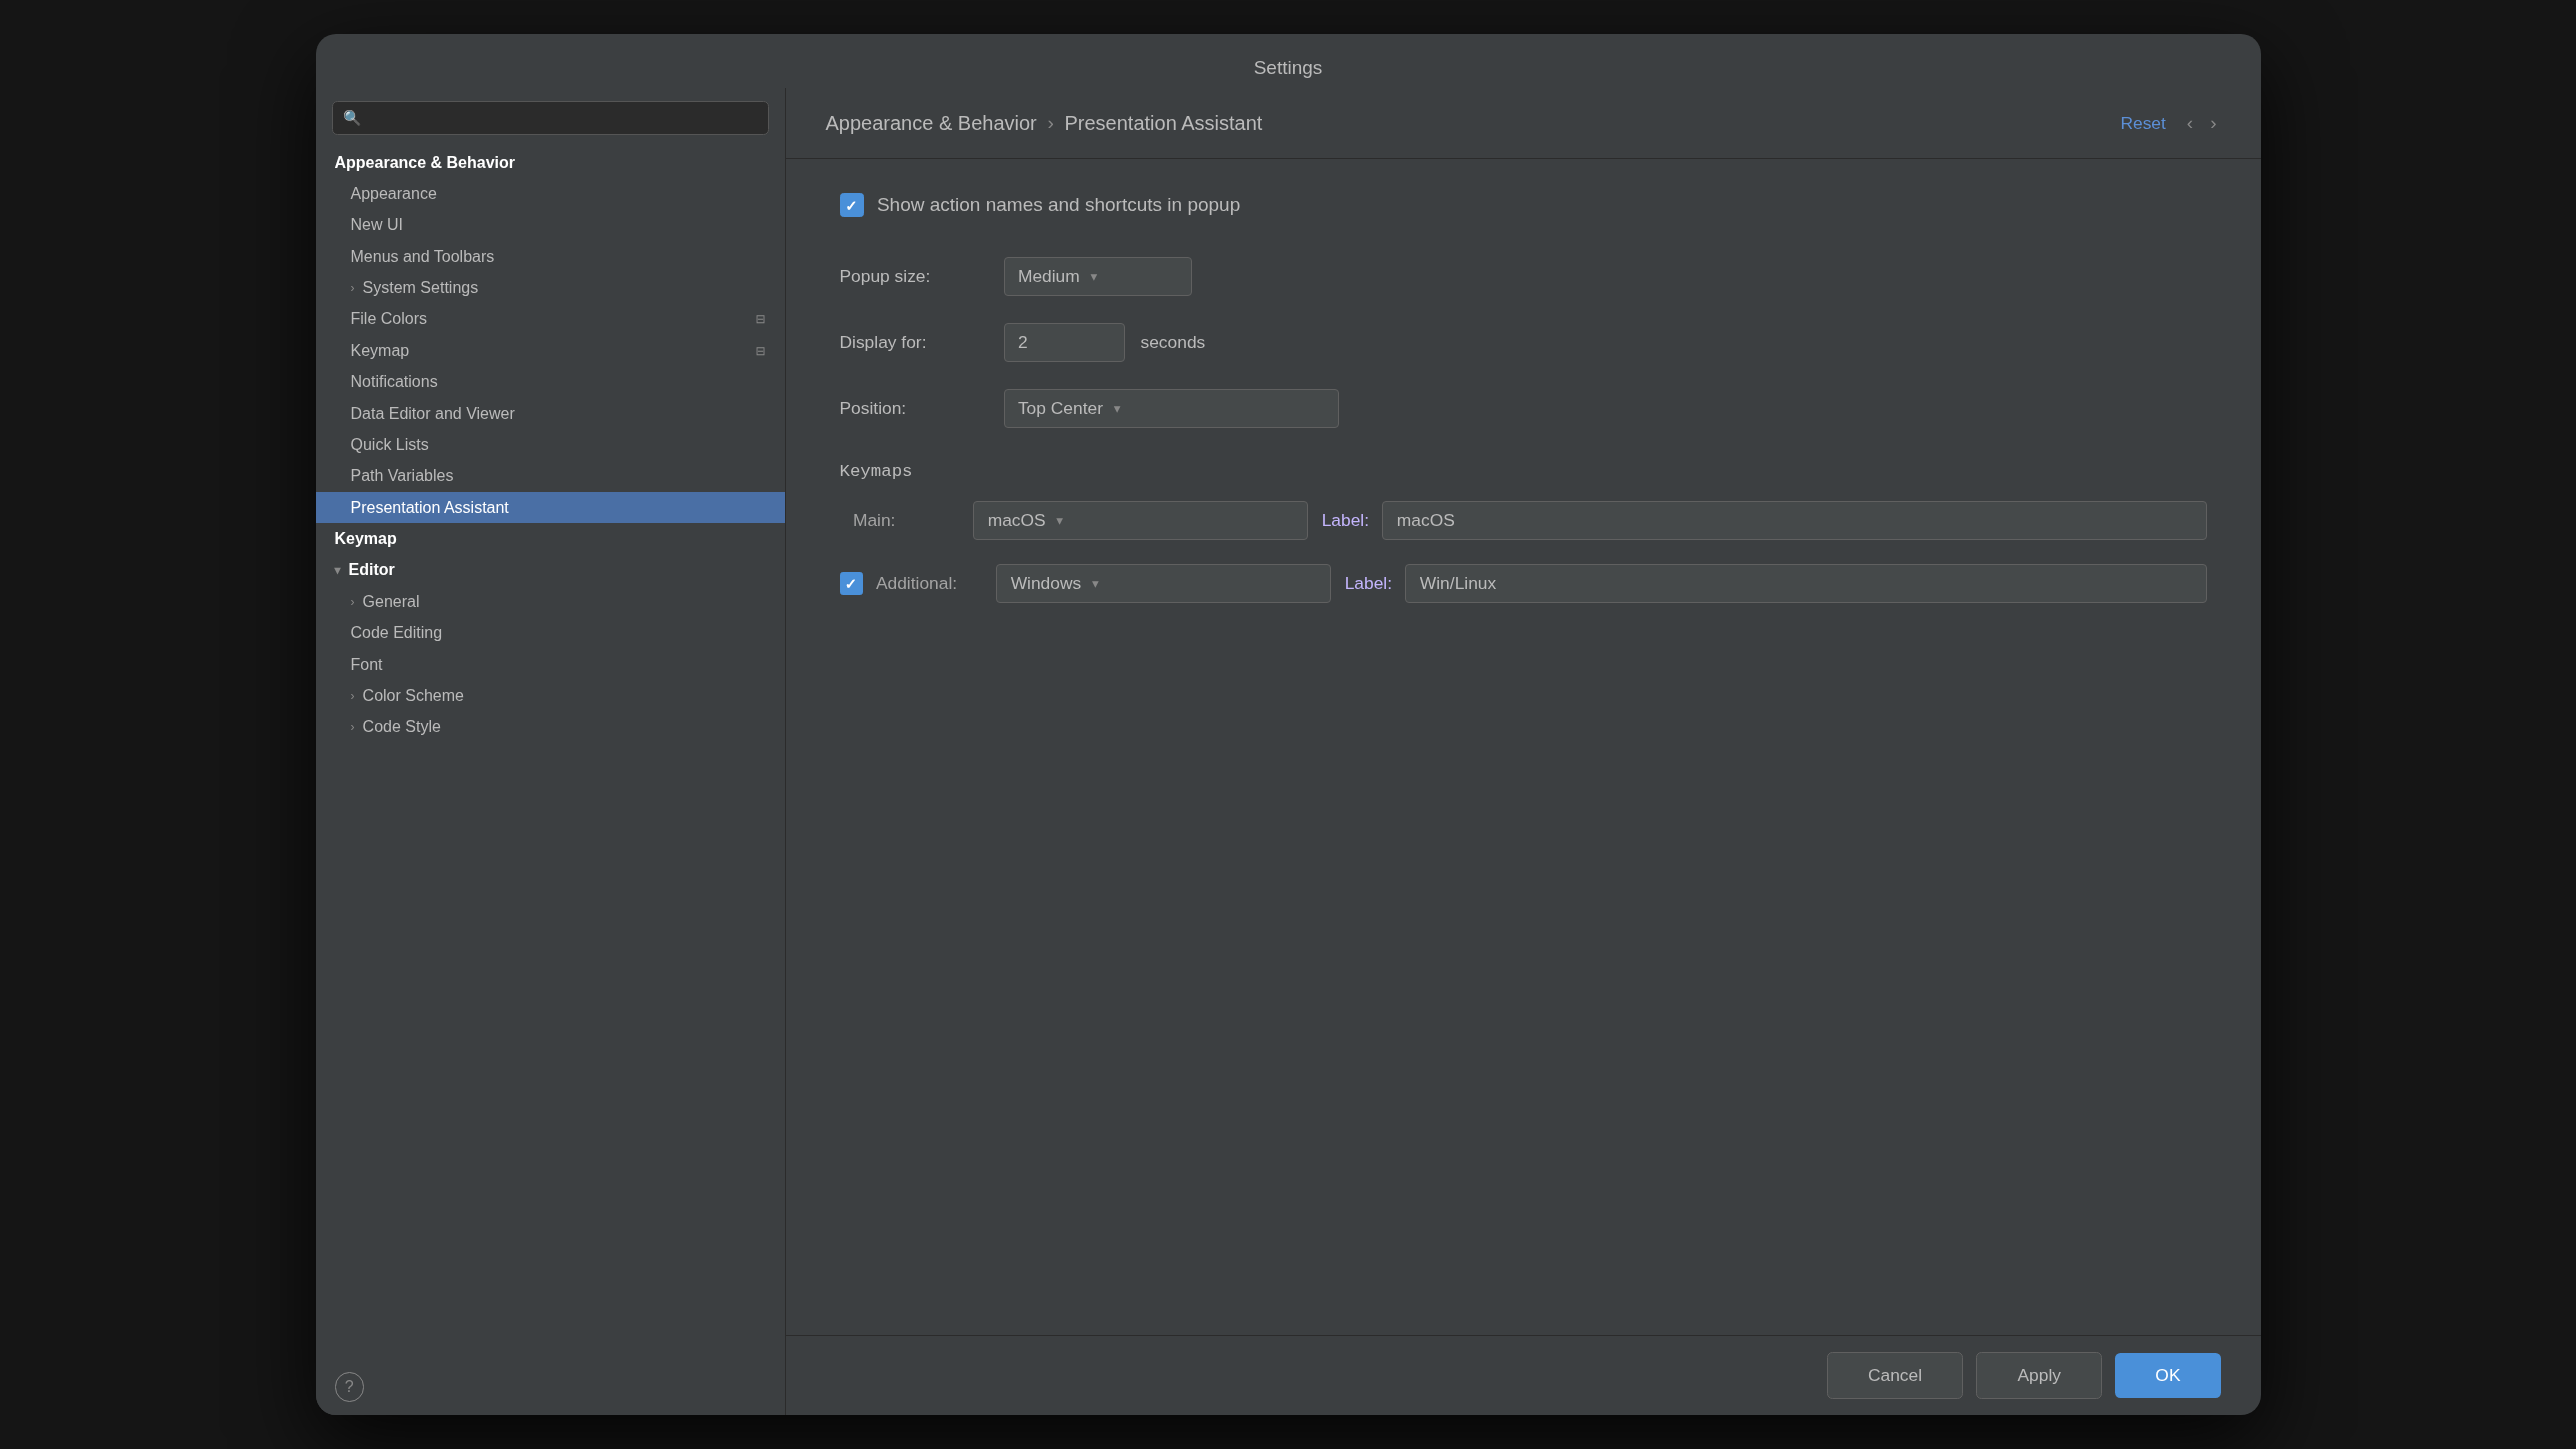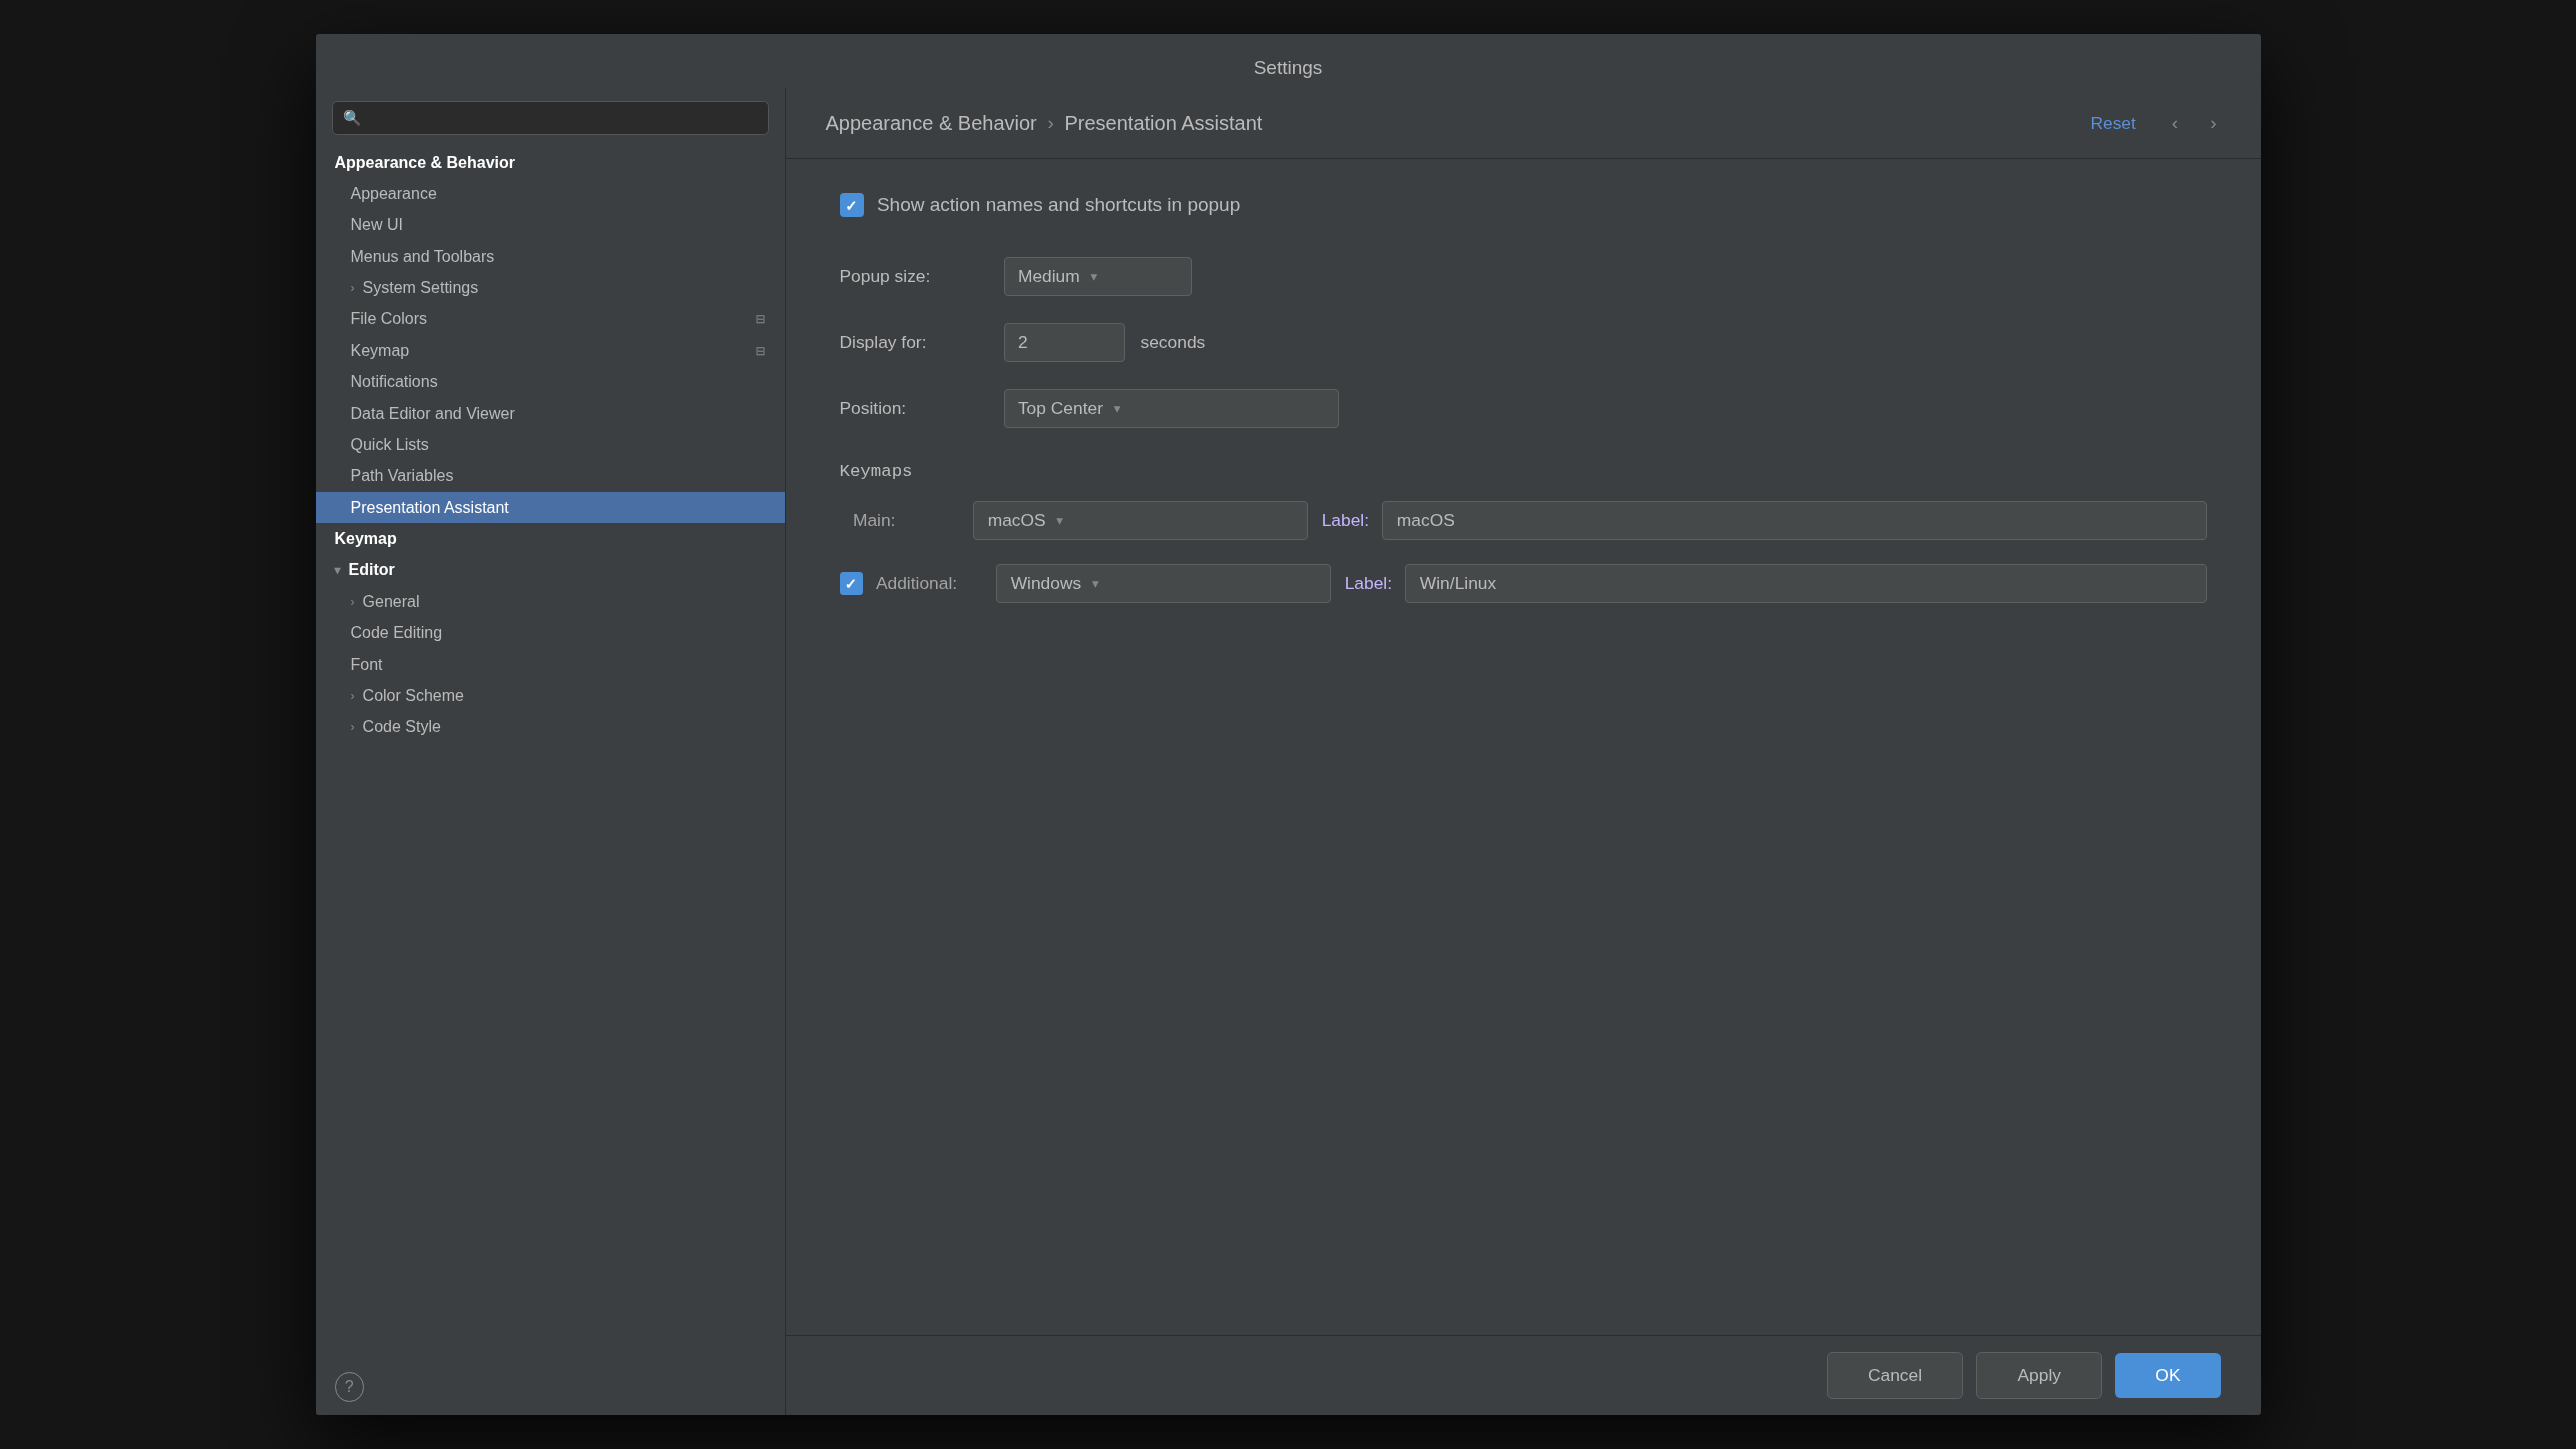--- a/index.html
+++ b/index.html
@@ -31,21 +31,21 @@
       display: flex;
       align-items: center;
       justify-content: center;
     }
 
     
     .settings-dialog {
       width: 1945px;
       height: 1381px;
       background: #3c3f41;
-      border-radius: 3px;
+      border-radius: 20px;
       display: flex;
       flex-direction: column;
       overflow: hidden;
       box-shadow: 0 27px 81px rgba(0,0,0,0.8);
       position: relative;
     }
 
     
     .dialog-titlebar {
       display: flex;
@@ -163,21 +163,21 @@
     }
     .breadcrumb-current {
       font-size: 20px;
       color: #bbbbbb;
       font-weight: 400;
     }
     .header-actions {
       margin-left: auto;
       display: flex;
       align-items: center;
-      gap: 24px;
+      gap: 9px;
     }
     .reset-btn {
       color: #5c8fd6;
       font-size: 17.4px;
       cursor: pointer;
       background: none;
       border: none;
       padding: 4px 8px;
     }
     .nav-arrow {

